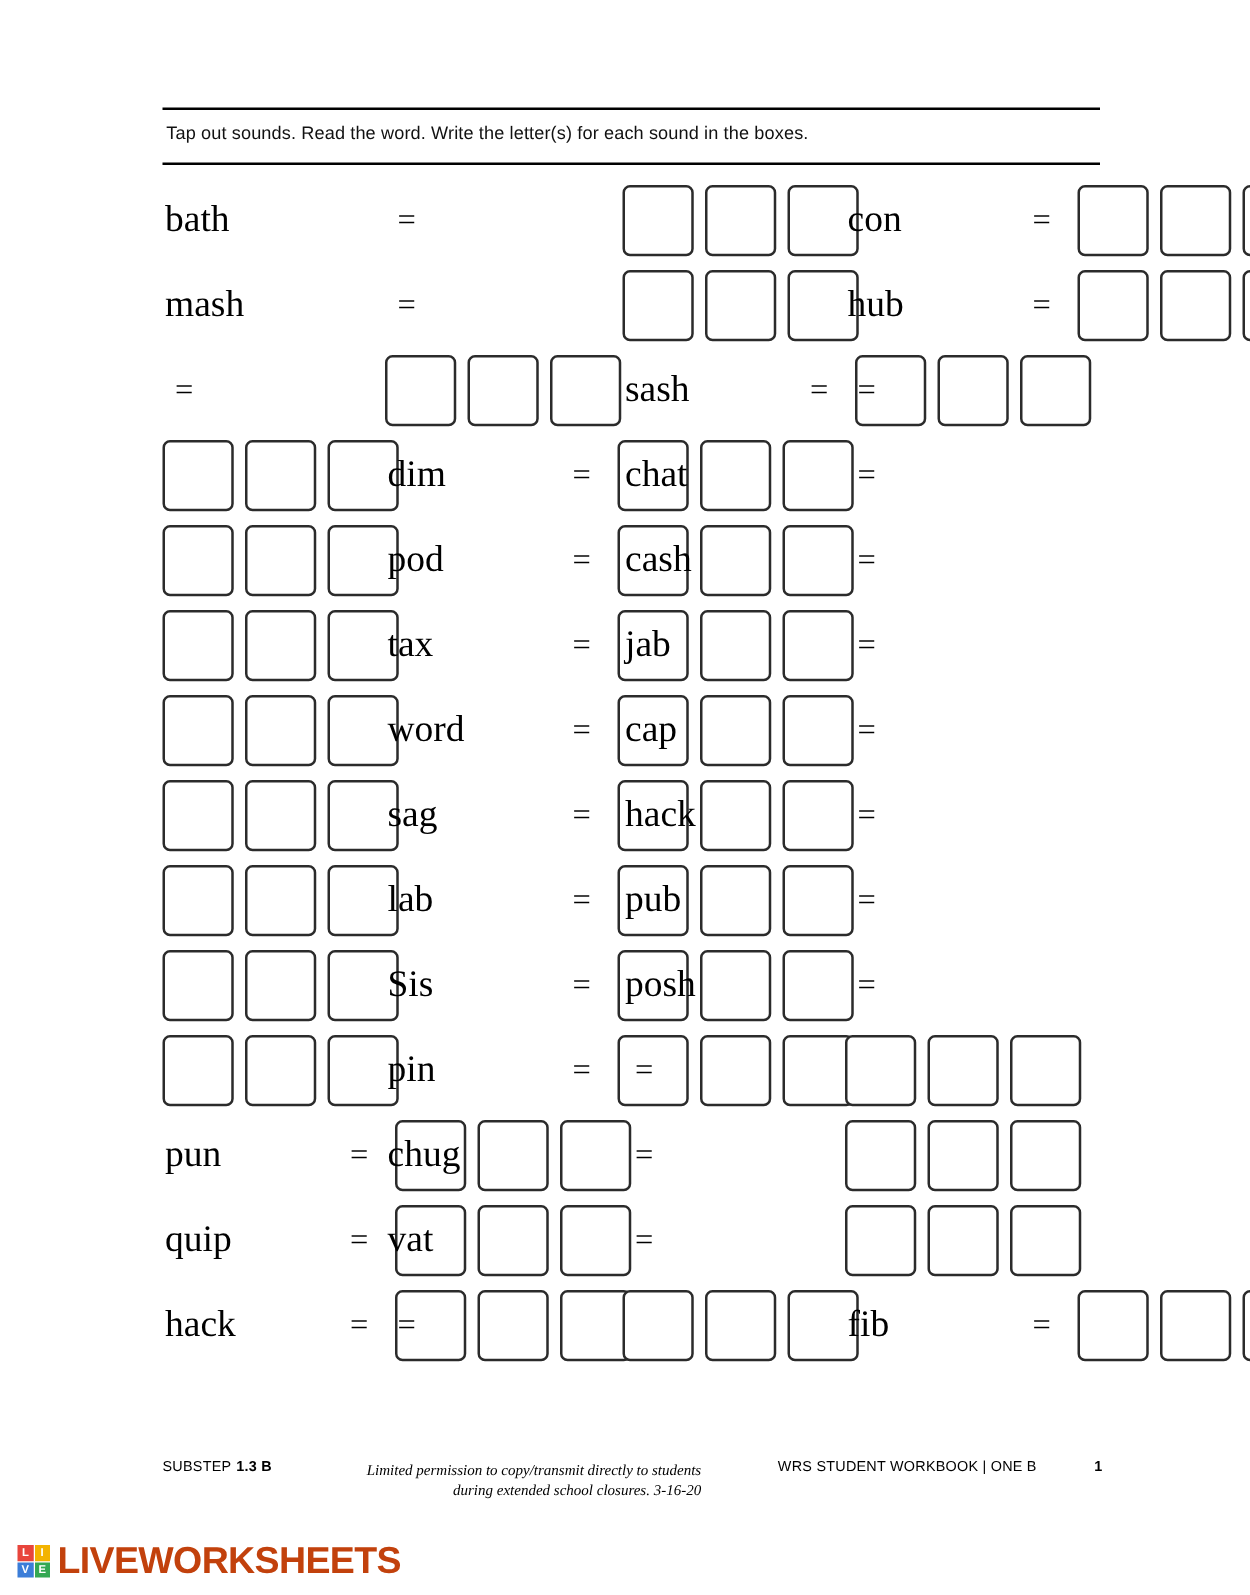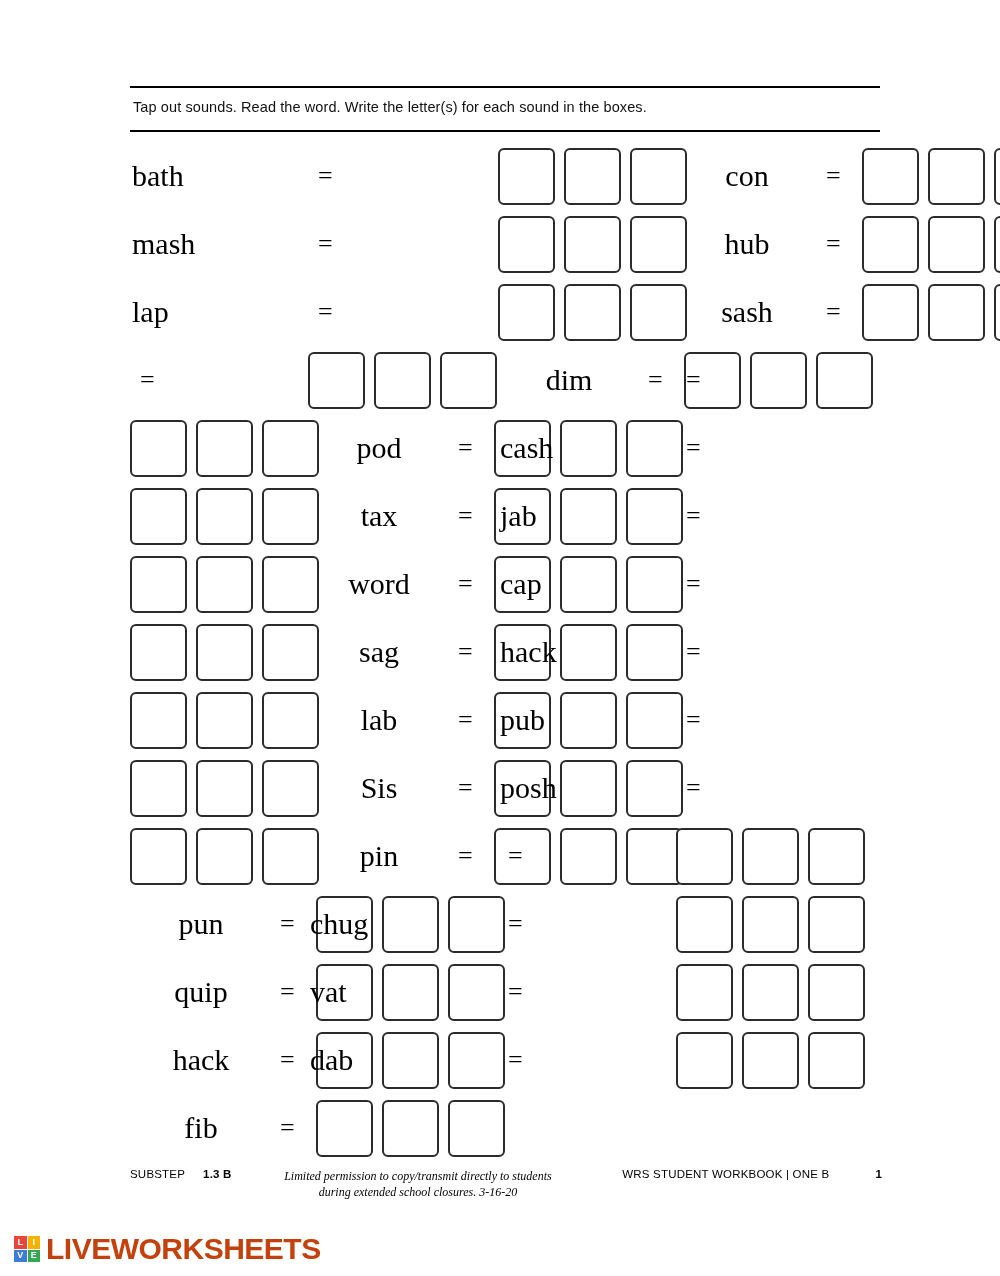--- a/index.html
+++ b/index.html
@@ -91,44 +91,44 @@
     height: 57px;
     border: 2px solid #2b2b2b;
     border-radius: 6px;
     background: #ffffff;
     box-sizing: border-box;
   }
 
   
   .col-left-word { }
   .col-left-eq { padding-left: 10px; }
-  .col-right-word { padding-left: 2px; text-align: center; }
+  .col-right-word { padding-left: 2px; }
   .col-right-eq { padding-left: 10px; }
 
   .footer {
     position: absolute;
     left: 130px;
     top: 1168px;
     width: 752px;
     display: flex;
     align-items: flex-start;
     justify-content: space-between;
     font-family: "Liberation Sans", sans-serif;
     font-size: 11.5px;
   }
   .footer-left {
     white-space: nowrap;
     letter-spacing: 0.2px;
   }
-  .footer-left .bold { font-weight: bold; margin-left: 18px; }
+  .footer-left .bold { font-weight: bold; margin-left: 4px; }
   .footer-center {
     font-style: italic;
     font-family: "Liberation Serif", serif;
     font-size: 12px;
-    text-align: center;
+    text-align: right;
     line-height: 1.35;
     width: 300px;
     margin-left: -18px;
   }
   .footer-right {
     white-space: nowrap;
     letter-spacing: 0.2px;
     display: flex;
     gap: 46px;
   }
@@ -220,21 +220,20 @@
           <div class="row-word col-right-word" style="width:138px;">hub</div>
           <div class="row-eq col-right-eq" style="width:36px;">=</div>
           <div class="boxes">
             <div class="box"></div>
             <div class="box"></div>
             <div class="box"></div>
           </div>
         </div>
       </div>
 
-      <div class="row-word col-left-word">lap</div>
       <div class="row-eq col-left-eq">=</div>
       <div class="cellwrap">
         <div class="boxes">
           <div class="box"></div>
           <div class="box"></div>
           <div class="box"></div>
         </div>
       </div>
       <div class="cellwrap">
         <div style="display:flex;align-items:center;">
@@ -261,20 +260,21 @@
           <div class="row-word col-right-word" style="width:138px;">dim</div>
           <div class="row-eq col-right-eq" style="width:36px;">=</div>
           <div class="boxes">
             <div class="box"></div>
             <div class="box"></div>
             <div class="box"></div>
           </div>
         </div>
       </div>
 
+      <div class="row-word col-left-word">chat</div>
       <div class="row-eq col-left-eq">=</div>
       <div class="cellwrap">
         <div class="boxes">
           <div class="box"></div>
           <div class="box"></div>
           <div class="box"></div>
         </div>
       </div>
       <div class="cellwrap">
         <div style="display:flex;align-items:center;">
@@ -469,21 +469,20 @@
           <div class="row-word col-right-word" style="width:138px;">hack</div>
           <div class="row-eq col-right-eq" style="width:36px;">=</div>
           <div class="boxes">
             <div class="box"></div>
             <div class="box"></div>
             <div class="box"></div>
           </div>
         </div>
       </div>
 
-      <div class="row-word col-left-word">dab</div>
       <div class="row-eq col-left-eq">=</div>
       <div class="cellwrap">
         <div class="boxes">
           <div class="box"></div>
           <div class="box"></div>
           <div class="box"></div>
         </div>
       </div>
       <div class="cellwrap">
         <div style="display:flex;align-items:center;">

